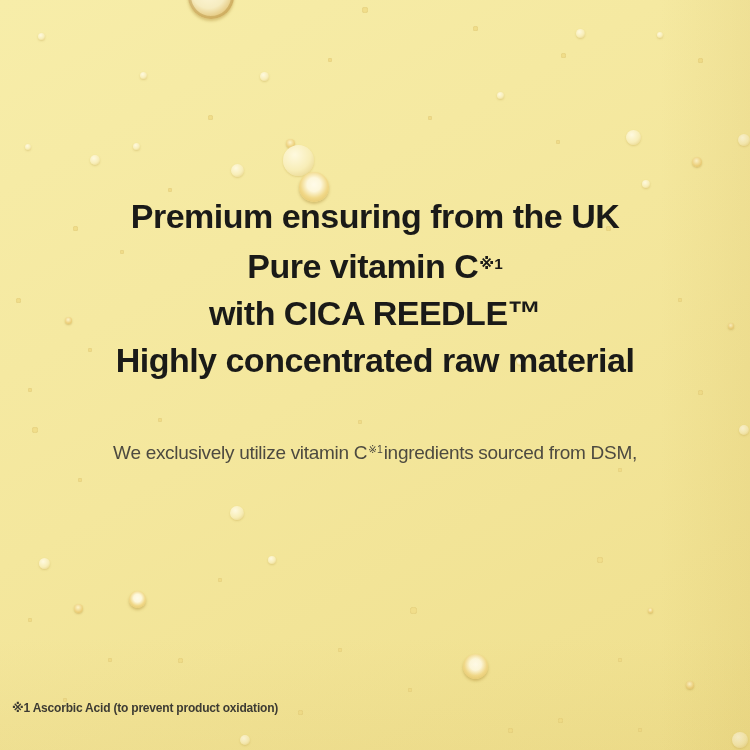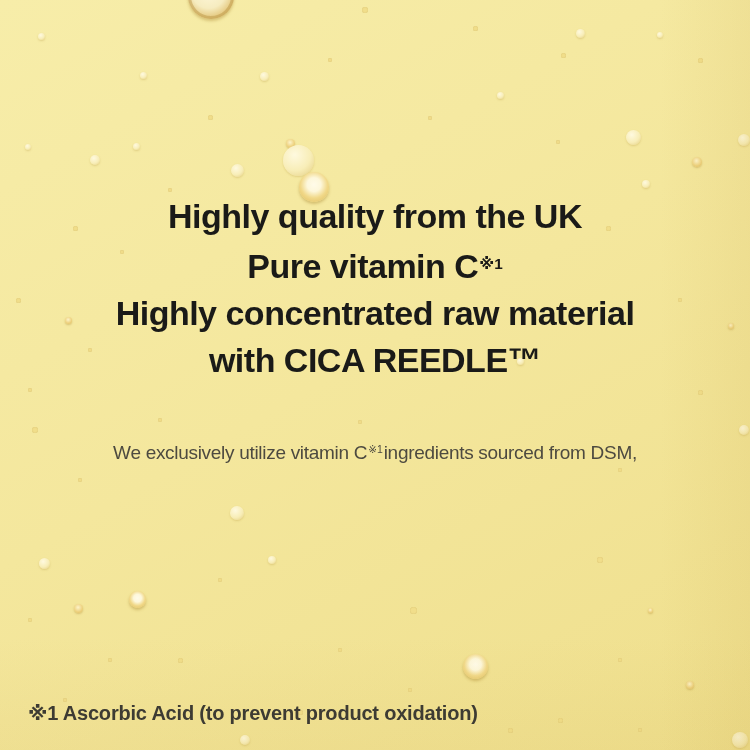--- a/index.html
+++ b/index.html
@@ -64,23 +64,23 @@
   }
   .sup {
     display: inline-block;
     font-size: 0.45em;
     vertical-align: 0.62em;
     letter-spacing: 0;
     margin-left: 1px;
   }
   .description .sup { font-size: 0.55em; vertical-align: 0.55em; margin-right: 1px; }
   .footnote {
-    position: absolute; top: 701px; left: 28px;
+    position: absolute; top: 701px; left: 12px;
     font-weight: 700;
-    font-size: 20px;
+    font-size: 12px;
     letter-spacing: -0.2px;
     color: var(--footnote-color, #3d3b33);
   }
 </style>
 </head>
 <body>
 
 <div class="canvas" style="--bg-top: #f7eda9; --bg-bottom: #efdf8d; --headline-color: #1a1a18; --body-color: #4d4a40; --footnote-color: #3d3b33;">
   <div id="bubble-layer">
       <div class="bubble b-r" style="left: 188px; top: -27px; width: 46px; height: 46px;"></div>
@@ -147,22 +147,22 @@
       <div class="bubble b-c" style="left: 240px; top: 735px; width: 10px; height: 10px;"></div>
       <div class="bubble b-t" style="left: 297.5px; top: 709.5px; width: 5px; height: 5px;"></div>
       <div class="bubble b-t" style="left: 408px; top: 688px; width: 4px; height: 4px;"></div>
       <div class="bubble b-t" style="left: 507.5px; top: 727.5px; width: 5px; height: 5px;"></div>
       <div class="bubble b-t" style="left: 557.5px; top: 717.5px; width: 5px; height: 5px;"></div>
       <div class="bubble b-t" style="left: 638px; top: 728px; width: 4px; height: 4px;"></div>
       <div class="bubble b-t" style="left: 63px; top: 698px; width: 4px; height: 4px;"></div>
     </div>
   <div class="vignette"></div>
   <div class="headline" id="headline">
-      <div><span>Highly quality from the UK</span></div>
+      <div><span>Premium ensuring from the UK</span></div>
       <div><span>Pure vitamin C</span><span class="sup">※1</span></div>
+      <div><span>with CICA REEDLE™</span></div>
       <div><span>Highly concentrated raw material</span></div>
-      <div><span>with CICA REEDLE™</span></div>
     </div>
   <div class="description" id="description">
       <div><span>We exclusively utilize vitamin C</span><span class="sup">※1</span><span>ingredients sourced from DSM,</span></div>
     </div>
   <div class="footnote">※1 Ascorbic Acid (to prevent product oxidation)</div>
 </div>
 
 </body></html>

